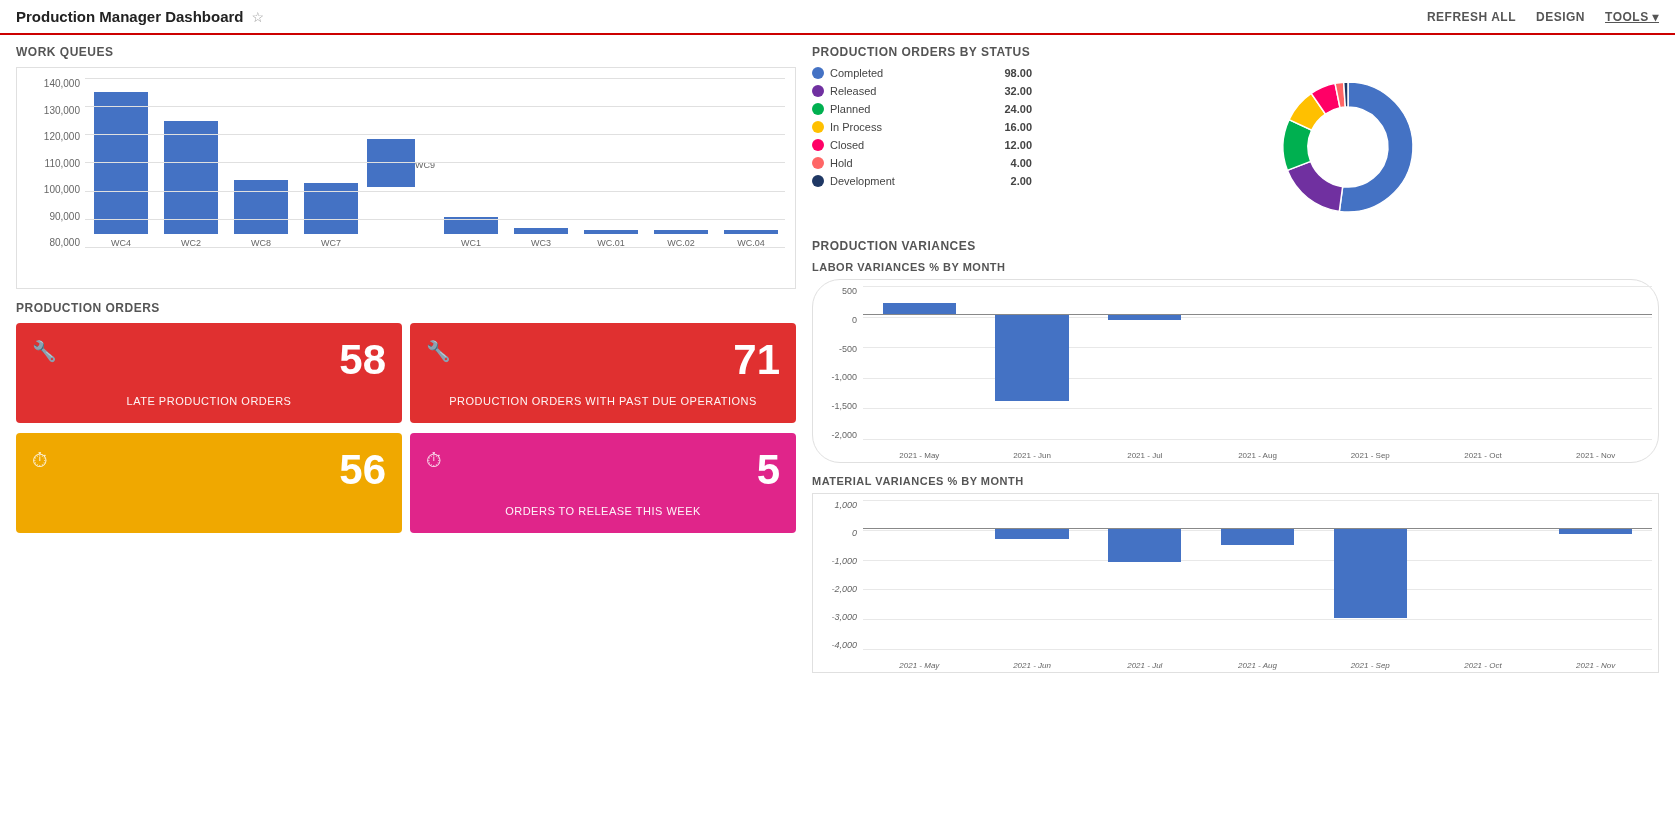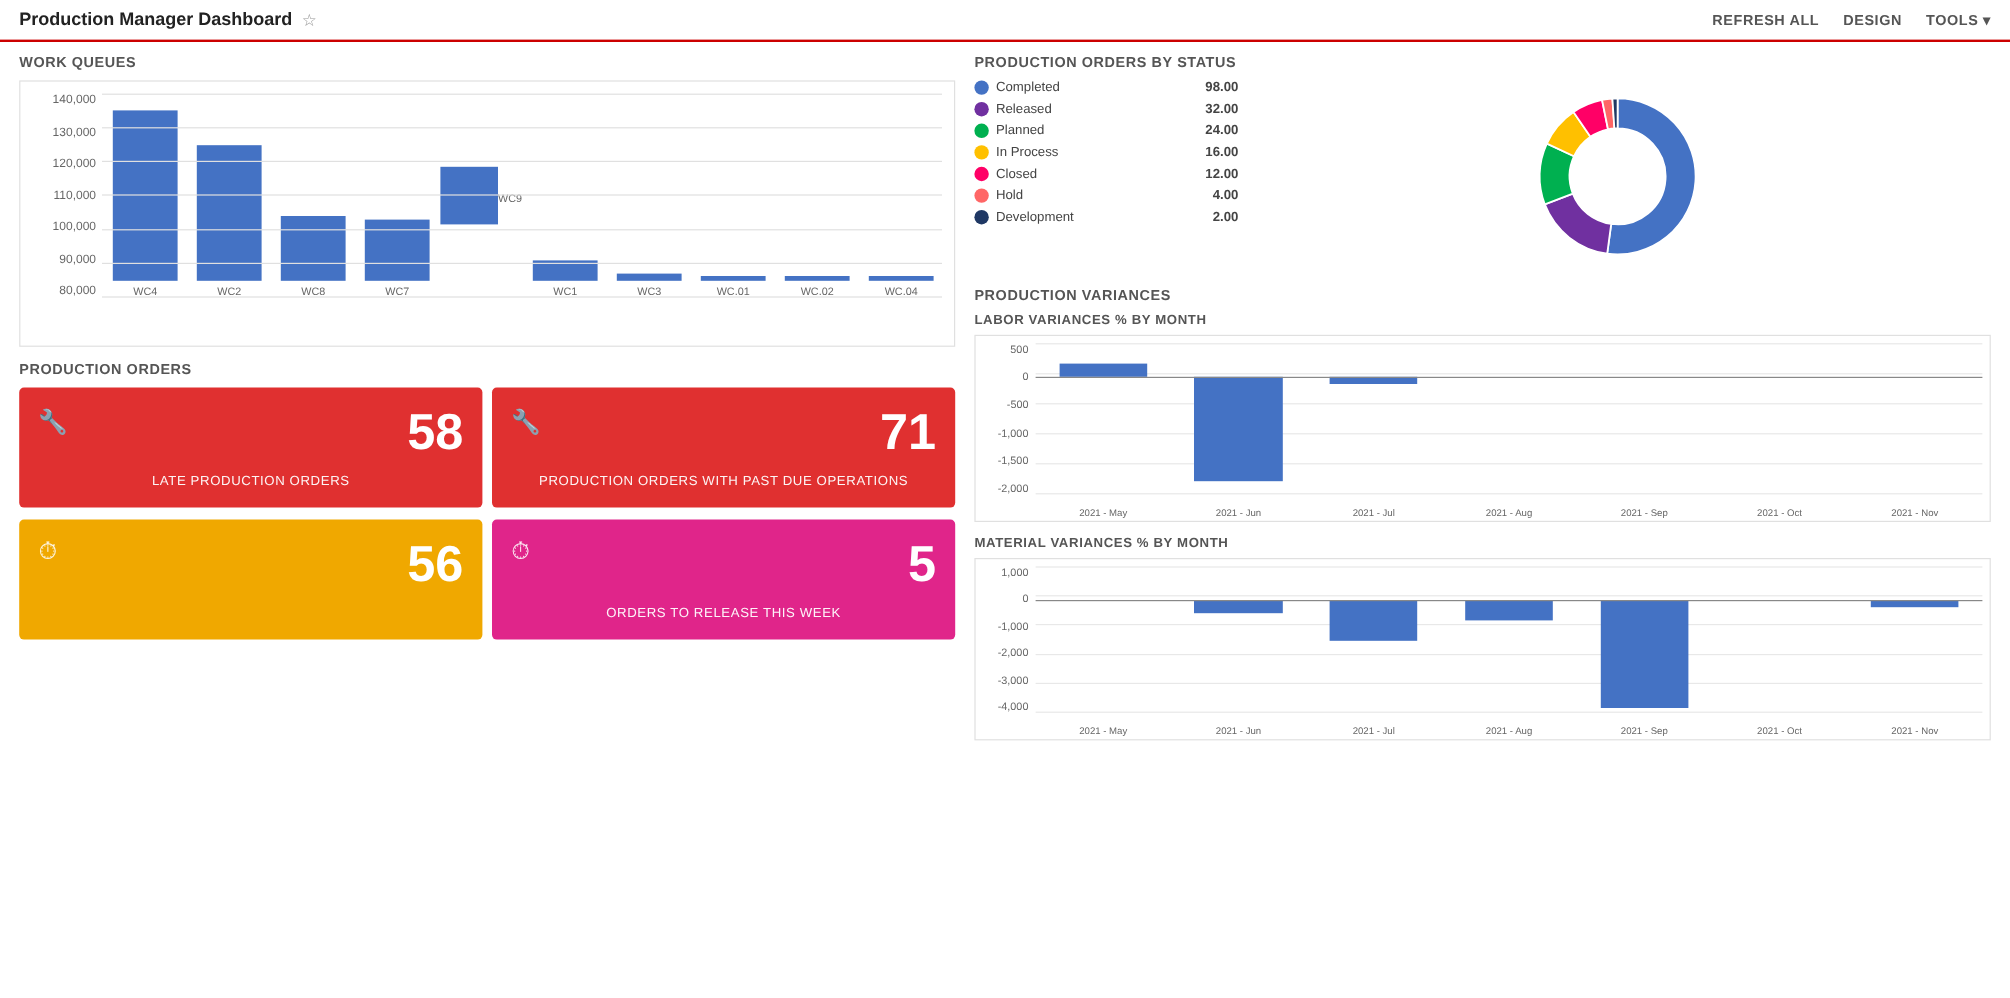--- a/index.html
+++ b/index.html
@@ -12,21 +12,21 @@
       justify-content: space-between;
       padding: 8px 16px;
       border-bottom: 2px solid #c00;
       background: #fff;
     }
     .top-bar-left { display: flex; align-items: center; gap: 8px; }
     .top-bar-title { font-size: 15px; font-weight: bold; color: #222; }
     .star-icon { color: #999; font-size: 14px; cursor: pointer; }
     .top-bar-right { display: flex; gap: 20px; }
     .top-bar-action { font-size: 12px; font-weight: bold; color: #555; cursor: pointer; letter-spacing: 0.5px; }
-    .tools-action { display: flex; align-items: center; gap: 2px; }
+    .tools-action { display: flex; align-items: center; gap: 2px; text-decoration: underline; }
 
     
     .main-content {
       display: flex;
       padding: 10px 16px;
       gap: 16px;
     }
     .left-panel { flex: 0 0 780px; min-width: 0; }
     .right-panel { flex: 1; min-width: 0; }
 
@@ -313,21 +313,21 @@
             <circle cx="80" cy="80" r="40" fill="white"></circle>
           </svg>
         </div>
       </div>
     </div>
 
     <div>
       <div class="section-title">PRODUCTION VARIANCES</div>
 
       <div class="variance-title">LABOR VARIANCES % BY MONTH</div>
-      <div class="variance-chart" id="labor-chart" style="position: relative; padding: 6px 6px 22px 50px; height: 156px;">
+      <div class="variance-chart" id="labor-chart" style="position: relative; padding: 6px 6px 22px 50px; height: 184px; border-radius: 28px;">
       <div style="position: absolute; left: 0px; top: 6px; bottom: 22px; width: 48px; display: flex; flex-direction: column; justify-content: space-between; align-items: flex-end; padding-right: 4px;">
             <span style="font-size: 9px; color: rgb(102, 102, 102);">500</span>
             <span style="font-size: 9px; color: rgb(102, 102, 102);">0</span>
             <span style="font-size: 9px; color: rgb(102, 102, 102);">-500</span>
             <span style="font-size: 9px; color: rgb(102, 102, 102);">-1,000</span>
             <span style="font-size: 9px; color: rgb(102, 102, 102);">-1,500</span>
             <span style="font-size: 9px; color: rgb(102, 102, 102);">-2,000</span>
           </div>
           <div style="position: absolute; inset: 6px 6px 22px 50px; display: flex; flex-direction: column; justify-content: space-between; pointer-events: none;">
             <div style="border-top: 1px solid rgb(232, 232, 232); width: 100%;"></div>
@@ -358,21 +358,21 @@
             <div style="flex: 1 1 0%; font-size: 8px; color: rgb(102, 102, 102); text-align: center; overflow: hidden; white-space: nowrap; text-overflow: ellipsis;">2021 - Jun</div>
             <div style="flex: 1 1 0%; font-size: 8px; color: rgb(102, 102, 102); text-align: center; overflow: hidden; white-space: nowrap; text-overflow: ellipsis;">2021 - Jul</div>
             <div style="flex: 1 1 0%; font-size: 8px; color: rgb(102, 102, 102); text-align: center; overflow: hidden; white-space: nowrap; text-overflow: ellipsis;">2021 - Aug</div>
             <div style="flex: 1 1 0%; font-size: 8px; color: rgb(102, 102, 102); text-align: center; overflow: hidden; white-space: nowrap; text-overflow: ellipsis;">2021 - Sep</div>
             <div style="flex: 1 1 0%; font-size: 8px; color: rgb(102, 102, 102); text-align: center; overflow: hidden; white-space: nowrap; text-overflow: ellipsis;">2021 - Oct</div>
             <div style="flex: 1 1 0%; font-size: 8px; color: rgb(102, 102, 102); text-align: center; overflow: hidden; white-space: nowrap; text-overflow: ellipsis;">2021 - Nov</div>
           </div>
         </div>
 
       <div class="variance-title">MATERIAL VARIANCES % BY MONTH</div>
-      <div class="variance-chart" id="material-chart" style="position: relative; padding: 6px 6px 22px 50px; height: 152px;">
+      <div class="variance-chart" id="material-chart" style="position: relative; padding: 6px 6px 22px 50px; height: 180px; font-style: italic;">
       <div style="position: absolute; left: 0px; top: 6px; bottom: 22px; width: 48px; display: flex; flex-direction: column; justify-content: space-between; align-items: flex-end; padding-right: 4px;">
             <span style="font-size: 9px; color: rgb(102, 102, 102);">1,000</span>
             <span style="font-size: 9px; color: rgb(102, 102, 102);">0</span>
             <span style="font-size: 9px; color: rgb(102, 102, 102);">-1,000</span>
             <span style="font-size: 9px; color: rgb(102, 102, 102);">-2,000</span>
             <span style="font-size: 9px; color: rgb(102, 102, 102);">-3,000</span>
             <span style="font-size: 9px; color: rgb(102, 102, 102);">-4,000</span>
           </div>
           <div style="position: absolute; inset: 6px 6px 22px 50px; display: flex; flex-direction: column; justify-content: space-between; pointer-events: none;">
             <div style="border-top: 1px solid rgb(232, 232, 232); width: 100%;"></div>

